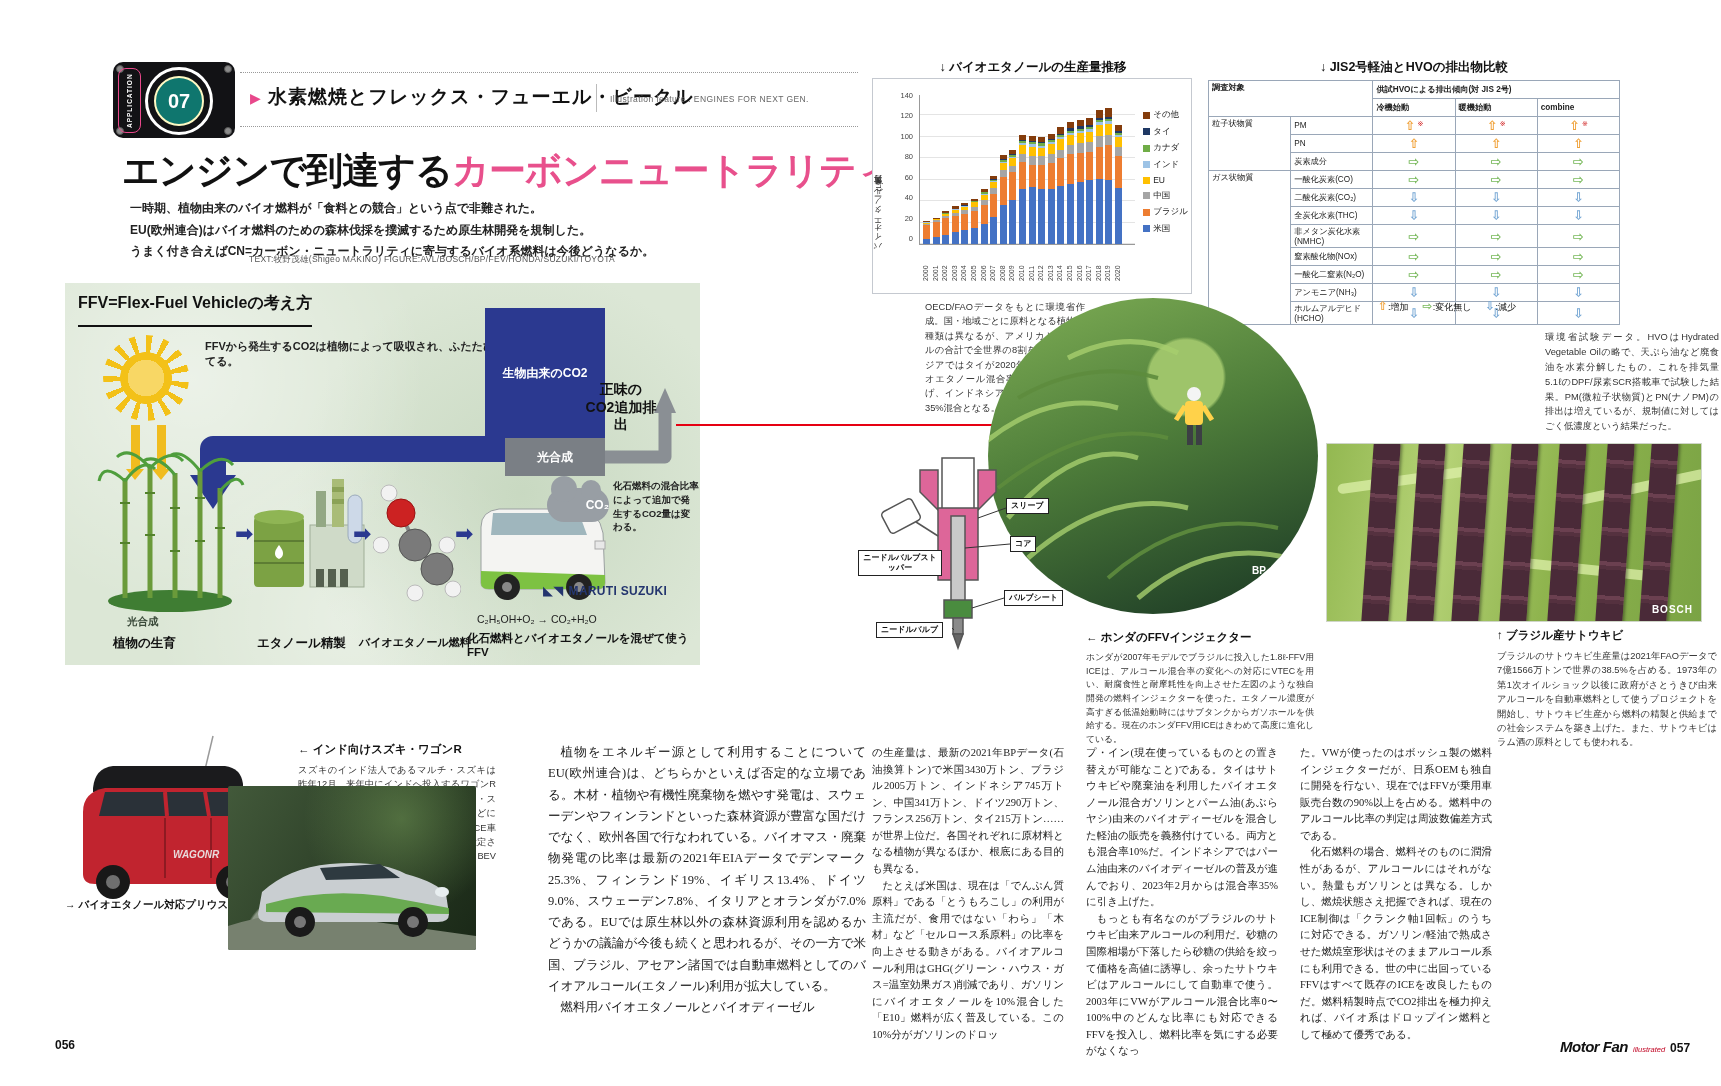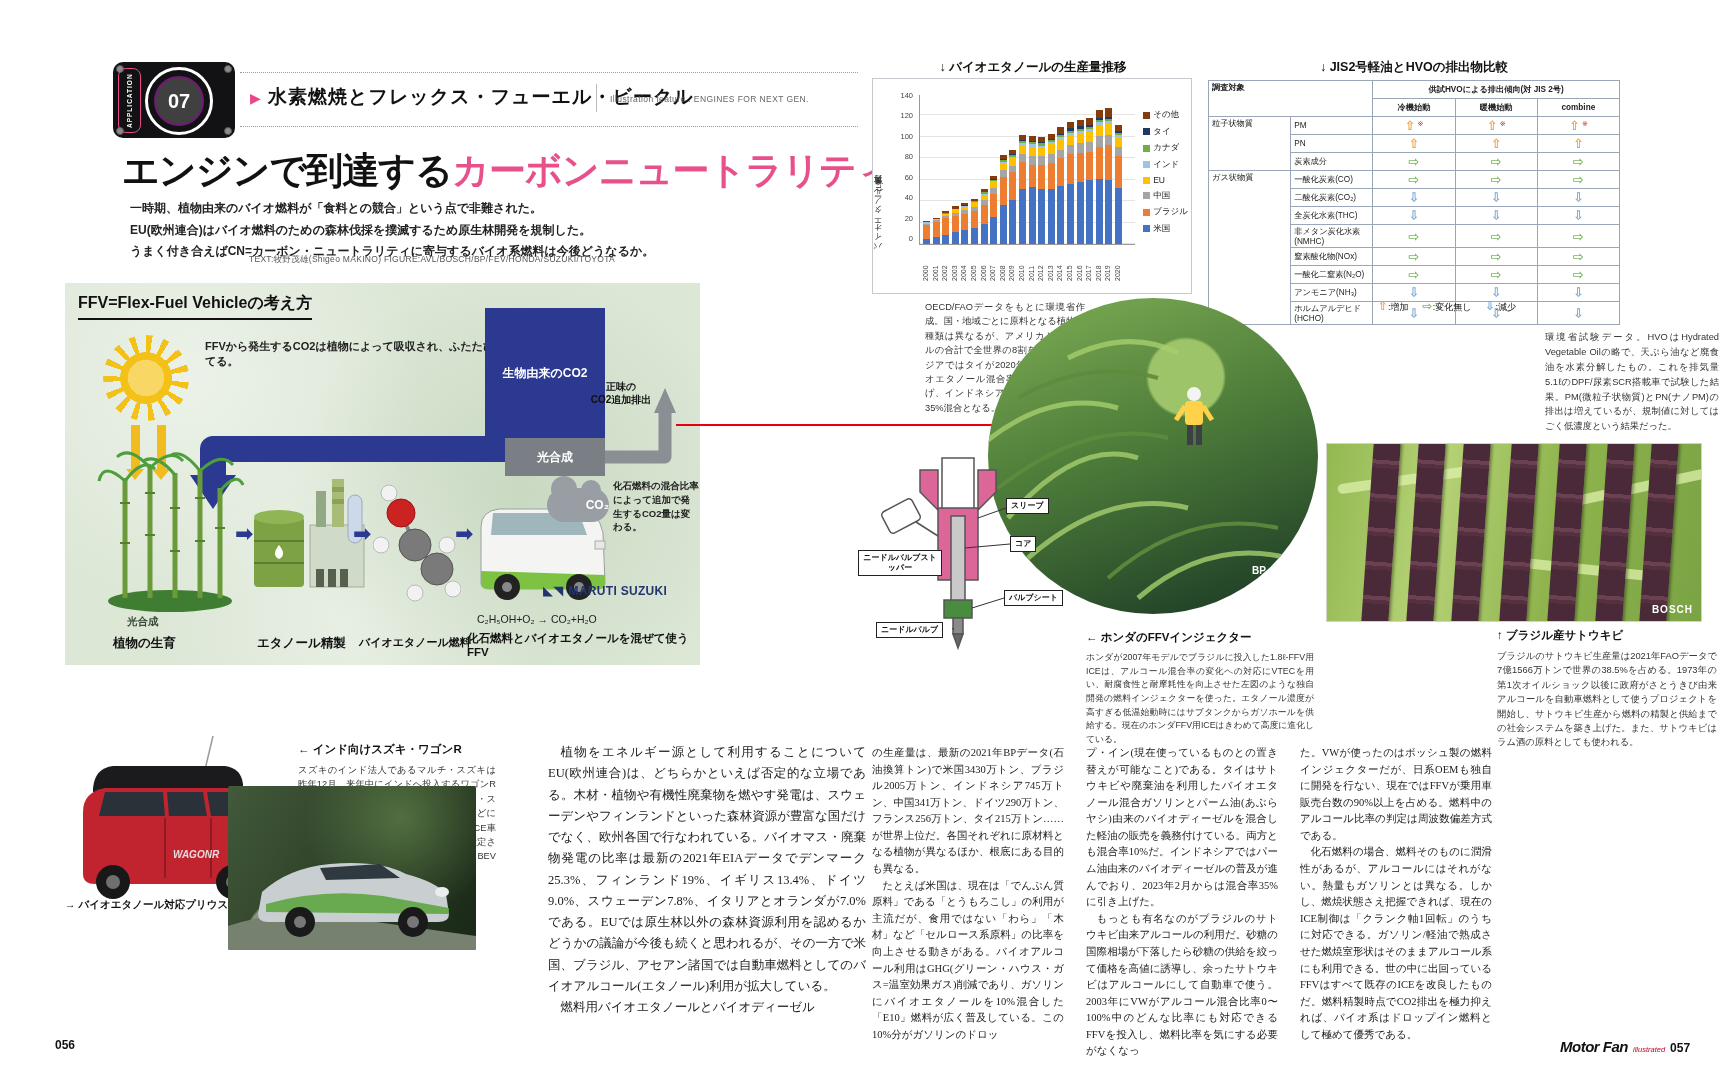--- a/index.html
+++ b/index.html
@@ -8,48 +8,48 @@
   .abs{position:absolute;}
 
   
   .badge{left:113px;top:62px;width:122px;height:76px;background:#121215;border-radius:10px;}
   .screw{position:absolute;width:6px;height:6px;border-radius:50%;background:#8b8b8b;border:1px solid #555;}
   .badge-strip{position:absolute;left:5px;top:6px;width:21px;height:63px;border:1.5px solid #e8488b;border-radius:8px;
      color:#fff;font-size:6.5px;font-weight:700;letter-spacing:1px;writing-mode:vertical-rl;transform:rotate(180deg);
      display:flex;align-items:center;justify-content:center;}
   .badge-ring{position:absolute;left:32px;top:5px;width:62px;height:62px;border:3px solid #fff;border-radius:50%;
      display:flex;align-items:center;justify-content:center;background:#121215;box-shadow:0 0 0 2px #121215 inset;}
-  .badge-num{width:46px;height:46px;border-radius:50%;background:#404040;color:#fff;font-weight:800;font-size:20px;
-     display:flex;align-items:center;justify-content:center;border:2px solid #701a75;}
+  .badge-num{width:46px;height:46px;border-radius:50%;background:#0f766e;color:#fff;font-weight:800;font-size:20px;
+     display:flex;align-items:center;justify-content:center;border:2px solid #fef9c3;}
   .kicker-arrow{left:250px;top:90px;font-size:14px;color:#e8488b;}
   .kicker{left:268px;top:84px;font-size:19px;font-weight:800;letter-spacing:1px;}
   .hdr-divider{left:596px;top:84px;width:1px;height:28px;background:#bbb;}
   .feature-note{left:610px;top:94px;font-size:8.5px;color:#666;letter-spacing:.4px;}
   .dot-top{left:240px;top:72px;width:618px;border-top:1.5px dotted #9a9a9a;}
   .dot-bot{left:240px;top:126px;width:618px;border-top:1.5px dotted #9a9a9a;}
   .headline{left:122px;top:146px;font-size:37px;font-weight:900;letter-spacing:-1px;white-space:nowrap;}
   .headline .pink{color:#e8508c;}
   .lede{left:130px;top:198px;width:604px;font-size:12px;line-height:1.8;font-weight:600;color:#222;}
   .credit{left:130px;top:254px;width:604px;text-align:center;font-size:8.5px;color:#555;letter-spacing:.3px;}
 
   
   .ffv-box{left:65px;top:283px;width:635px;height:382px;background-color:#dce7d6;
     background-image:radial-gradient(circle at 20% 25%,rgba(255,255,255,.45),transparent 40%),
                      radial-gradient(circle at 72% 55%,rgba(150,180,140,.28),transparent 45%),
                      radial-gradient(circle at 45% 88%,rgba(255,255,255,.35),transparent 40%);}
-  .ffv-title{position:absolute;left:13px;top:10px;font-size:16px;font-weight:800;border-bottom:2.5px solid #111;padding-bottom:4px;}
+  .ffv-title{position:absolute;left:13px;top:10px;font-size:16px;font-weight:800;border-bottom:2.5px solid #111;padding-bottom:11px;}
   .sun{position:absolute;left:38px;top:52px;width:86px;height:86px;border-radius:50%;
     background:radial-gradient(circle,#f8d765 0 30%,#f3c118 30% 42%,rgba(243,193,24,0) 43%),
     repeating-conic-gradient(#f3c118 0deg 9deg,rgba(0,0,0,0) 9deg 24deg);}
   .absorb-note{position:absolute;left:140px;top:56px;width:340px;font-size:11px;font-weight:700;color:#222;}
   .bio-co2{position:absolute;left:420px;top:25px;width:120px;height:130px;background:#2b3990;color:#fff;
     display:flex;align-items:center;justify-content:center;font-size:12px;font-weight:700;}
   .photo-box{position:absolute;left:440px;top:155px;width:100px;height:38px;background:#7a7f85;color:#fff;
     display:flex;align-items:center;justify-content:center;font-size:12px;font-weight:700;}
-  .net-co2{position:absolute;left:516px;top:98px;width:80px;text-align:center;font-size:10px;font-weight:800;color:#111;line-height:1.25;}
+  .net-co2{position:absolute;left:516px;top:98px;width:80px;text-align:center;font-size:14px;font-weight:800;color:#111;line-height:1.25;}
   .yarrow{position:absolute;width:9px;height:44px;background:#f0bc1f;}
   .yarrow:after{content:"";position:absolute;left:-5px;top:44px;border:9.5px solid transparent;border-top:11px solid #f0bc1f;}
   .step-arrow{position:absolute;font-size:22px;color:#2b3990;font-weight:700;}
   .diag-label{position:absolute;font-size:12.5px;font-weight:800;color:#111;}
   .diag-sub{position:absolute;font-size:10.5px;font-weight:700;color:#3a4a3a;}
   .formula{position:absolute;font-size:10.5px;color:#222;}
   .cloud{position:absolute;left:482px;top:205px;width:62px;height:34px;background:#989ea4;border-radius:18px;
     display:flex;align-items:center;justify-content:flex-end;color:#fff;font-weight:800;font-size:12px;}
   .cloud:before{content:"";position:absolute;left:4px;top:-12px;width:26px;height:26px;border-radius:50%;background:#989ea4;}
   .cloud:after{content:"";position:absolute;right:8px;top:-8px;width:20px;height:20px;border-radius:50%;background:#989ea4;}
@@ -110,21 +110,21 @@
   .lg-item{display:flex;align-items:center;gap:3px;}
   .lg-sw{width:7px;height:7px;display:inline-block;}
   .lg-tx{font-size:8.5px;color:#222;}
   .chart-note{left:925px;top:300px;width:160px;font-size:9.3px;line-height:1.55;color:#333;text-align:justify;}
 
   
   .table-title{left:1264px;top:59px;width:300px;text-align:center;font-size:12.5px;font-weight:800;}
   #emission-table{position:absolute;left:1208px;top:80px;width:412px;border-collapse:collapse;table-layout:fixed;
     font-size:8.2px;color:#222;background:#fff;}
   #emission-table th,#emission-table td{border:1px solid #9aa7b8;padding:1px 3px;height:15px;}
-  #emission-table thead th{font-weight:700;text-align:center;}
+  #emission-table thead th{font-weight:700;text-align:left;}
   .th-survey{text-align:left !important;vertical-align:top;}
   .td-group{width:50px;vertical-align:top;text-align:left;}
   .td-label{width:146px;text-align:left;}
   .td-arrow{width:66px;text-align:center;}
   .arrow{font-size:13px;font-weight:700;font-family:"DejaVu Sans",sans-serif;}
   .fnmark{color:#d02020;font-size:7px;vertical-align:super;margin-left:2px;}
   #table-legend{position:absolute;left:1378px;top:299px;width:250px;display:flex;gap:14px;font-size:9px;align-items:center;}
   #table-legend .arrow{font-size:12px;}
   .table-note{left:1545px;top:330px;width:174px;font-size:9.3px;line-height:1.6;color:#333;text-align:justify;}
 

